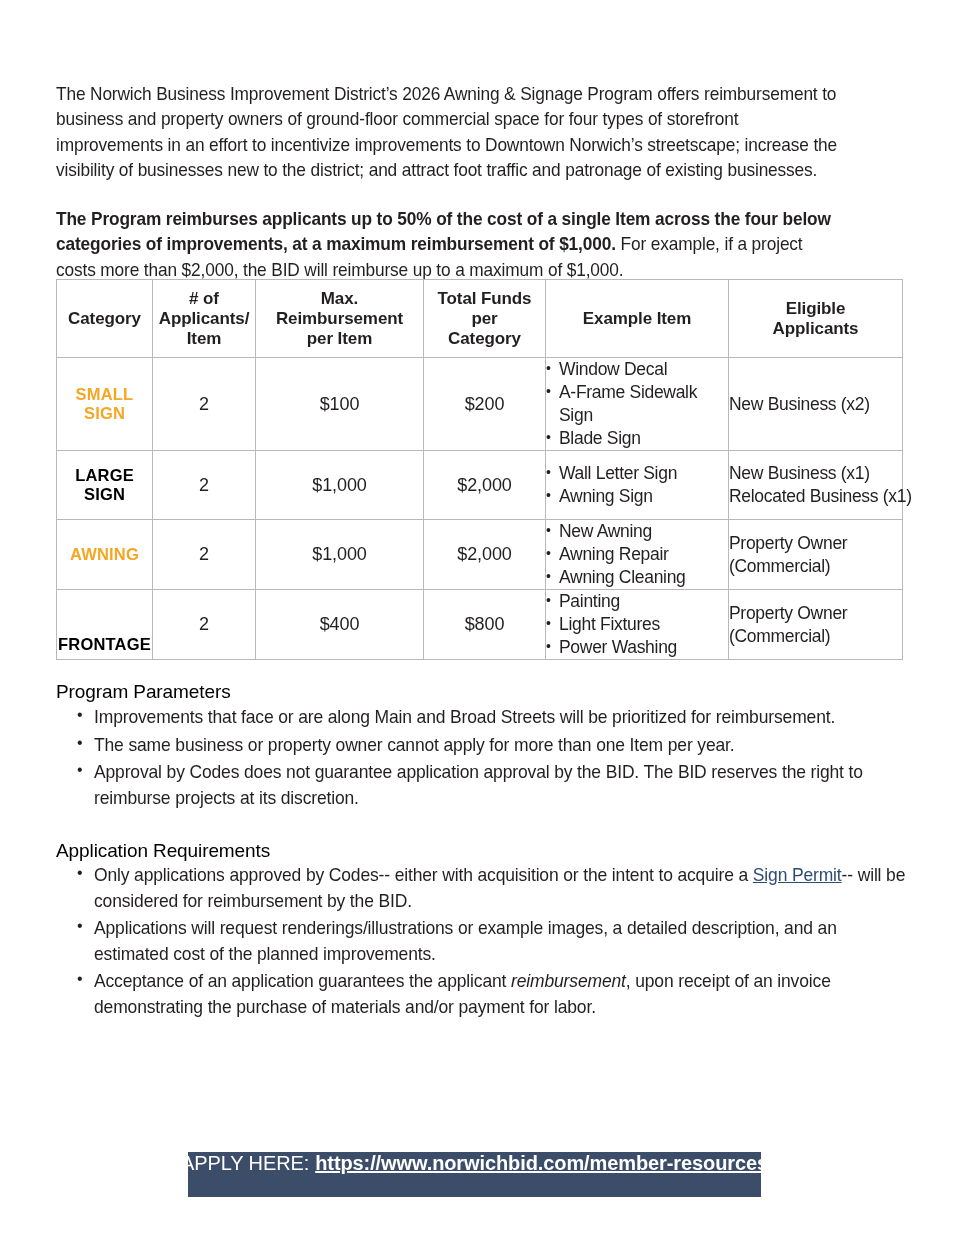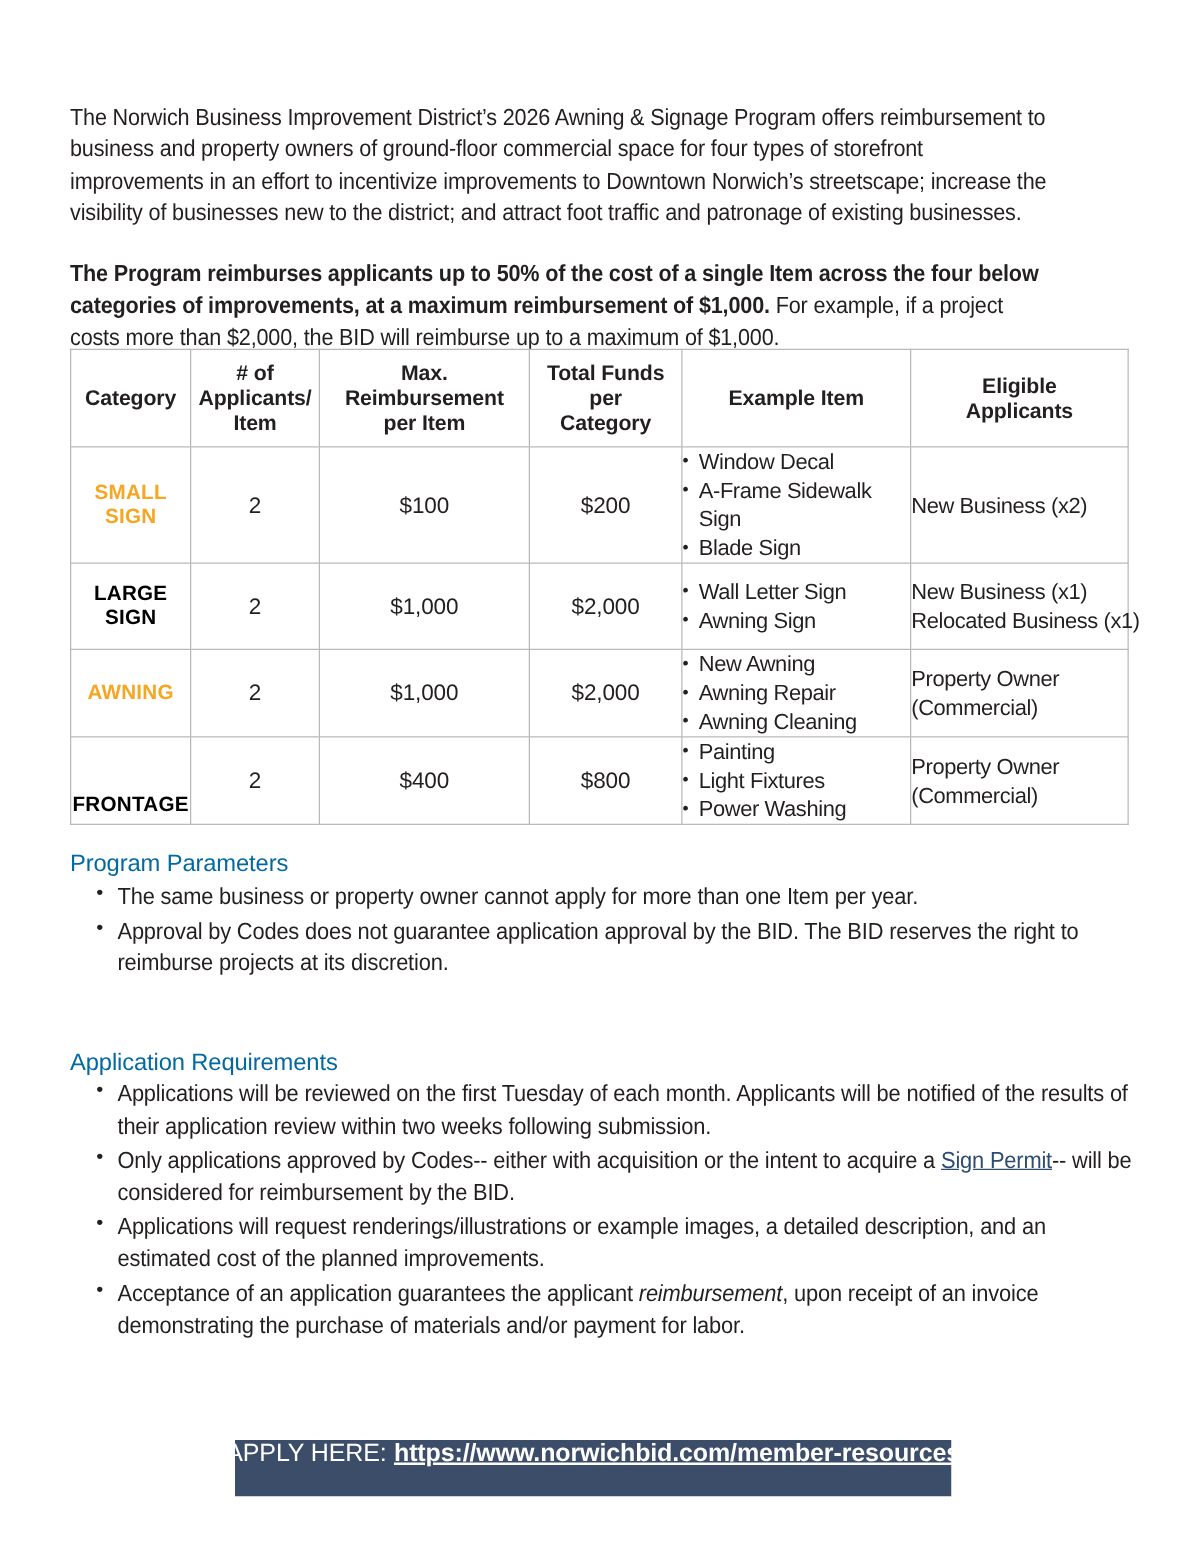--- a/index.html
+++ b/index.html
@@ -107,21 +107,21 @@
   col.c-ex    { width: 183px; }
   col.c-elig  { width: 174px; }
 
   
   .section-heading {
     position: absolute;
     left: 56px;
     font-size: 19px;
     font-stretch: condensed;
     letter-spacing: -0.1px;
-    color: #0369a1;
+    color: #000000;
   }
   #params-heading { top: 681px; }
   #reqs-heading { top: 840px; }
 
   .bullet-list {
     position: absolute;
     left: 56px;
     width: 856px;
     margin: 0;
     padding: 0;
@@ -302,27 +302,27 @@
         <td class="elig-cell">
           <div>Property Owner</div>
           <div>(Commercial)</div>
         </td>
       </tr>
     </tbody>
   </table>
 
   <div class="section-heading" id="params-heading">Program Parameters</div>
   <ul class="bullet-list" id="params-list">
+    <li><span class="txt">Improvements that face or are along Main and Broad Streets will be prioritized for reimbursement.</span></li>
     <li><span class="txt">The same business or property owner cannot apply for more than one Item per year.</span></li>
     <li><span class="txt">Approval by Codes does not guarantee application approval by the BID. The BID reserves the right to reimburse projects at its discretion.</span></li>
   </ul>
 
   <div class="section-heading" id="reqs-heading">Application Requirements</div>
   <ul class="bullet-list" id="reqs-list">
-    <li><span class="txt"><span>Applications will be reviewed on the first Tuesday of each month. Applicants will be notified of the results of their application review within two weeks following submission.</span></span></li>
     <li><span class="txt"><span>Only applications approved by Codes-- either with acquisition or the intent to acquire a </span><a href="#" class="permit-link">Sign Permit</a><span>-- will be considered for reimbursement by the BID.</span></span></li>
     <li><span class="txt"><span>Applications will request renderings/illustrations or example images, a detailed description, and an estimated cost of the planned improvements.</span></span></li>
     <li><span class="txt"><span>Acceptance of an application guarantees the applicant </span><span class="ital">reimbursement</span><span>, upon receipt of an invoice demonstrating the purchase of materials and/or payment for labor.</span></span></li>
   </ul>
 
   <div class="apply-banner" style="background: rgb(60, 77, 105);">
     <span class="apply-label">APPLY HERE:</span>
       <a href="#" class="apply-url">https://www.norwichbid.com/member-resources</a>
   </div>
 

